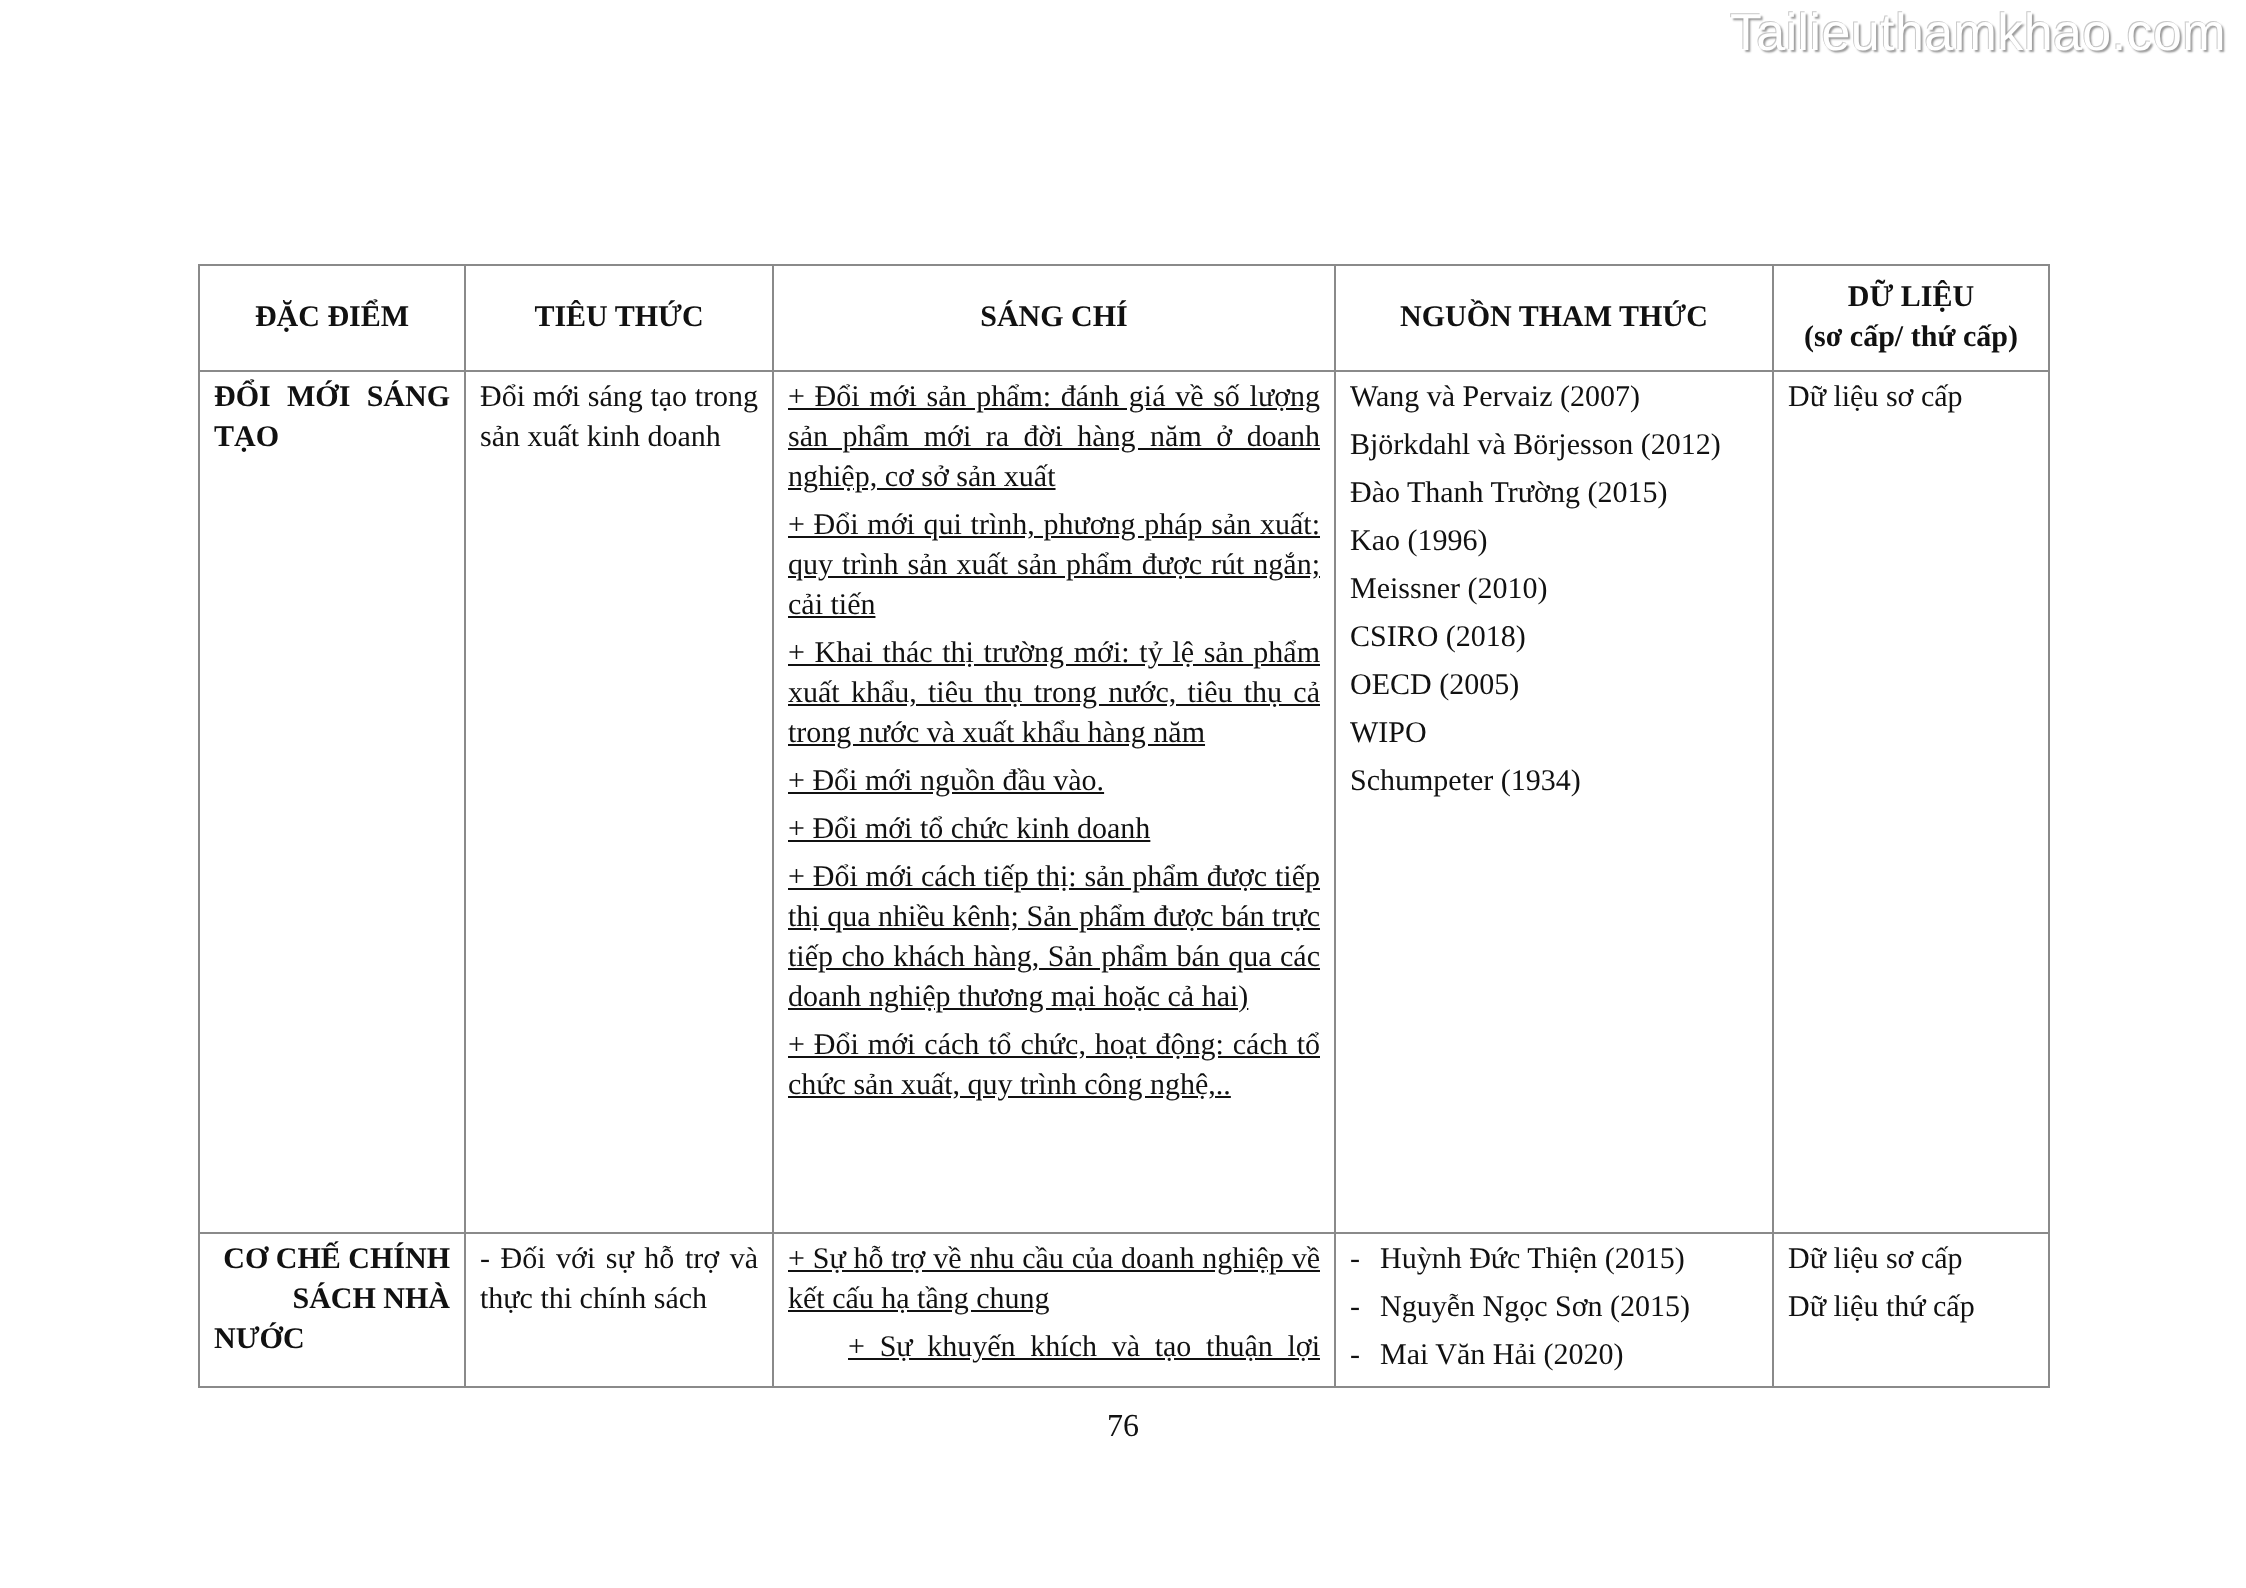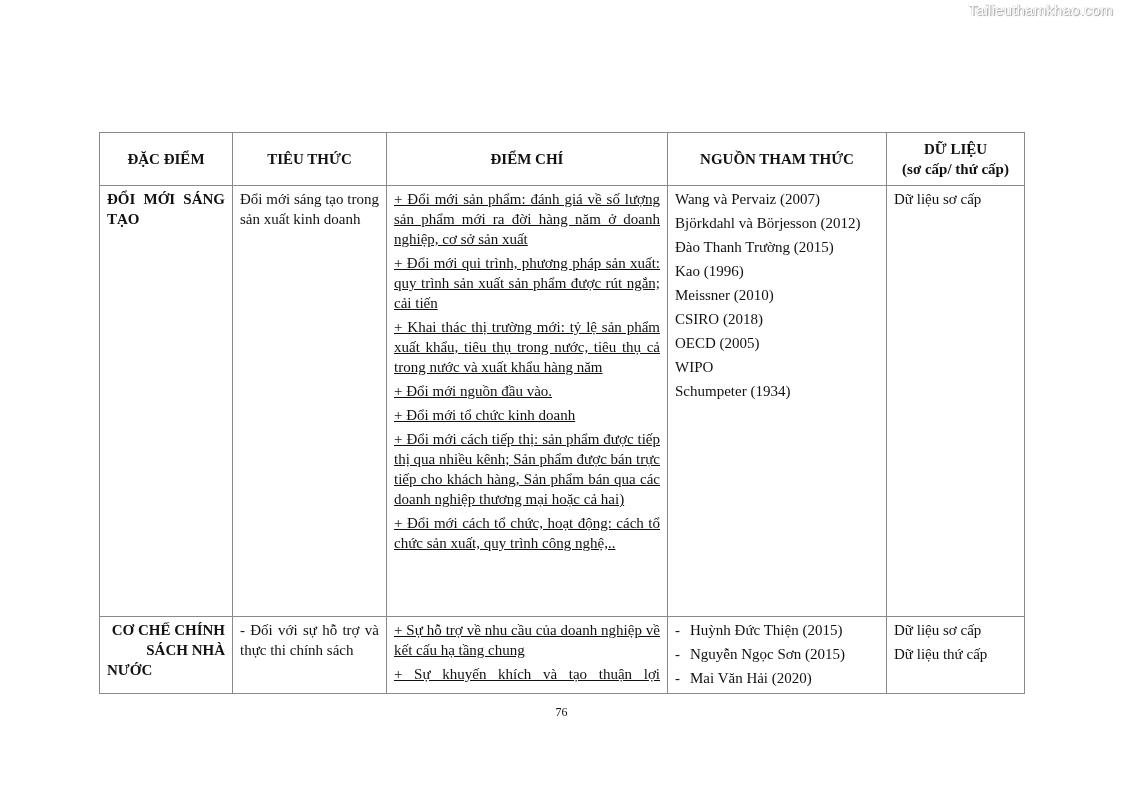--- a/index.html
+++ b/index.html
@@ -13,21 +13,21 @@
       position: relative;
       overflow: hidden;
       font-family: "Liberation Serif", "DejaVu Serif", serif;
       color: #111;
     }
     .watermark {
       position: absolute;
       top: 1px;
       right: 10px;
       font-family: "Liberation Sans", "DejaVu Sans", sans-serif;
-      font-size: 15px;
+      font-size: 26px;
       color: #ffffff;
       letter-spacing: 0.2px;
       text-shadow: 1px 1px 1px #9a9a9a, -0.5px -0.5px 0 #c8c8c8;
     }
     table.main {
       position: absolute;
       left: 99px;
       top: 132px;
       width: 925px;
       border-collapse: collapse;
@@ -81,21 +81,21 @@
       margin: 0 0 4px 0;
       white-space: nowrap;
     }
     .dash-item .dash { display: inline-block; width: 15px; }
     .page-num {
       position: absolute;
       top: 705px;
       left: 0;
       width: 1123px;
       text-align: center;
-      font-size: 12px;
+      font-size: 16px;
     }
     .row1 td { height: 424px; }
     .row2 td { height: 70px; }
   </style>
 </head>
 <body>
 
 <div class="watermark">Tailieuthamkhao.com</div>
 
 <table class="main">
@@ -103,21 +103,21 @@
     <col style="width:133px">
     <col style="width:154px">
     <col style="width:281px">
     <col style="width:219px">
     <col style="width:138px">
   </colgroup>
   <thead>
     <tr>
       <th>ĐẶC ĐIỂM</th>
       <th>TIÊU THỨC</th>
-      <th>ĐIỂM CHÍ</th>
+      <th>SÁNG CHÍ</th>
       <th>NGUỒN THAM THỨC</th>
       <th>
         <span class="hdr-two">DỮ LIỆU</span>
         <span class="hdr-two">(sơ cấp/ thứ cấp)</span>
       </th>
     </tr>
   </thead>
   <tbody>
     <tr class="row1">
       <td class="feature first">ĐỔI MỚI SÁNG TẠO</td>
@@ -144,21 +144,21 @@
       </td>
       <td>
         <p class="ref">Dữ liệu sơ cấp</p>
       </td>
     </tr>
     <tr class="row2">
       <td class="feature" style="text-align:right;">CƠ CHẾ CHÍNH SÁCH NHÀ NƯỚC</td>
       <td class="justify">- Đối với sự hỗ trợ và thực thi chính sách</td>
       <td>
         <p class="para">+ Sự hỗ trợ về nhu cầu của doanh nghiệp về kết cấu hạ tầng chung</p>
-        <p class="para" style="text-align-last:justify;">+ Sự khuyến khích và tạo thuận lợi</p>
+        <p class="para" style="text-align-last:justify;margin-left:30px;">+ Sự khuyến khích và tạo thuận lợi</p>
       </td>
       <td>
         <p class="dash-item">
           <span class="dash">-</span><span>Huỳnh Đức Thiện (2015)</span>
         </p>
         <p class="dash-item">
           <span class="dash">-</span><span>Nguyễn Ngọc Sơn (2015)</span>
         </p>
         <p class="dash-item" style="margin-bottom:0;">
           <span class="dash">-</span><span>Mai Văn Hải (2020)</span>

